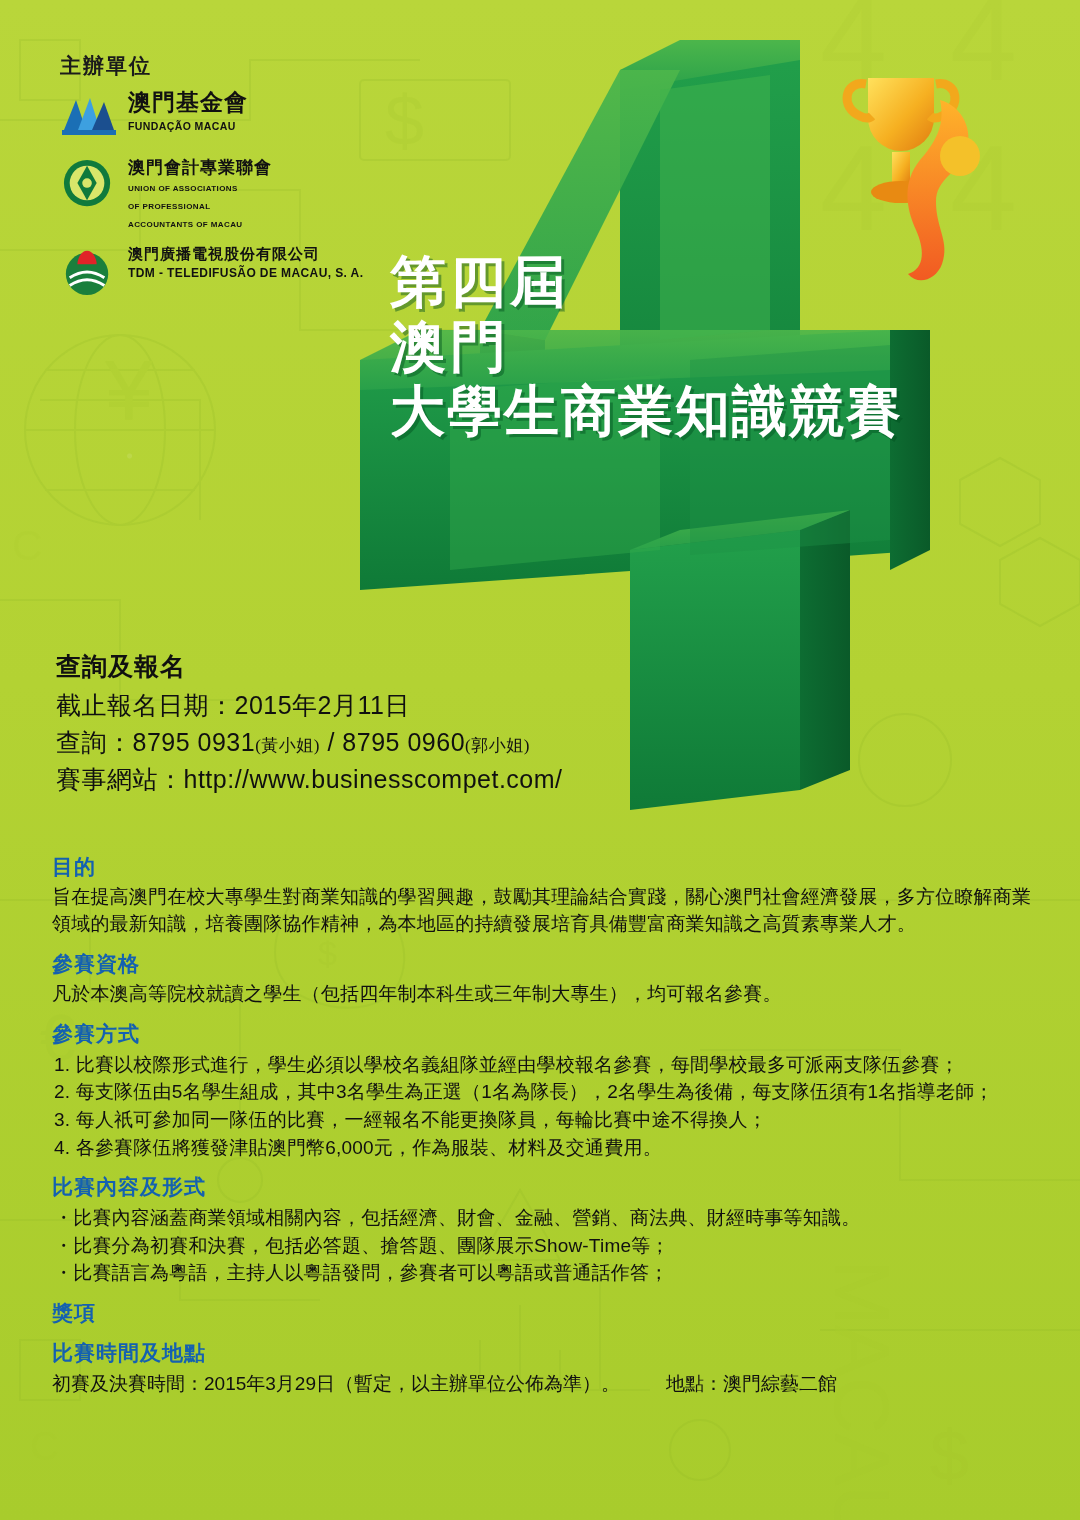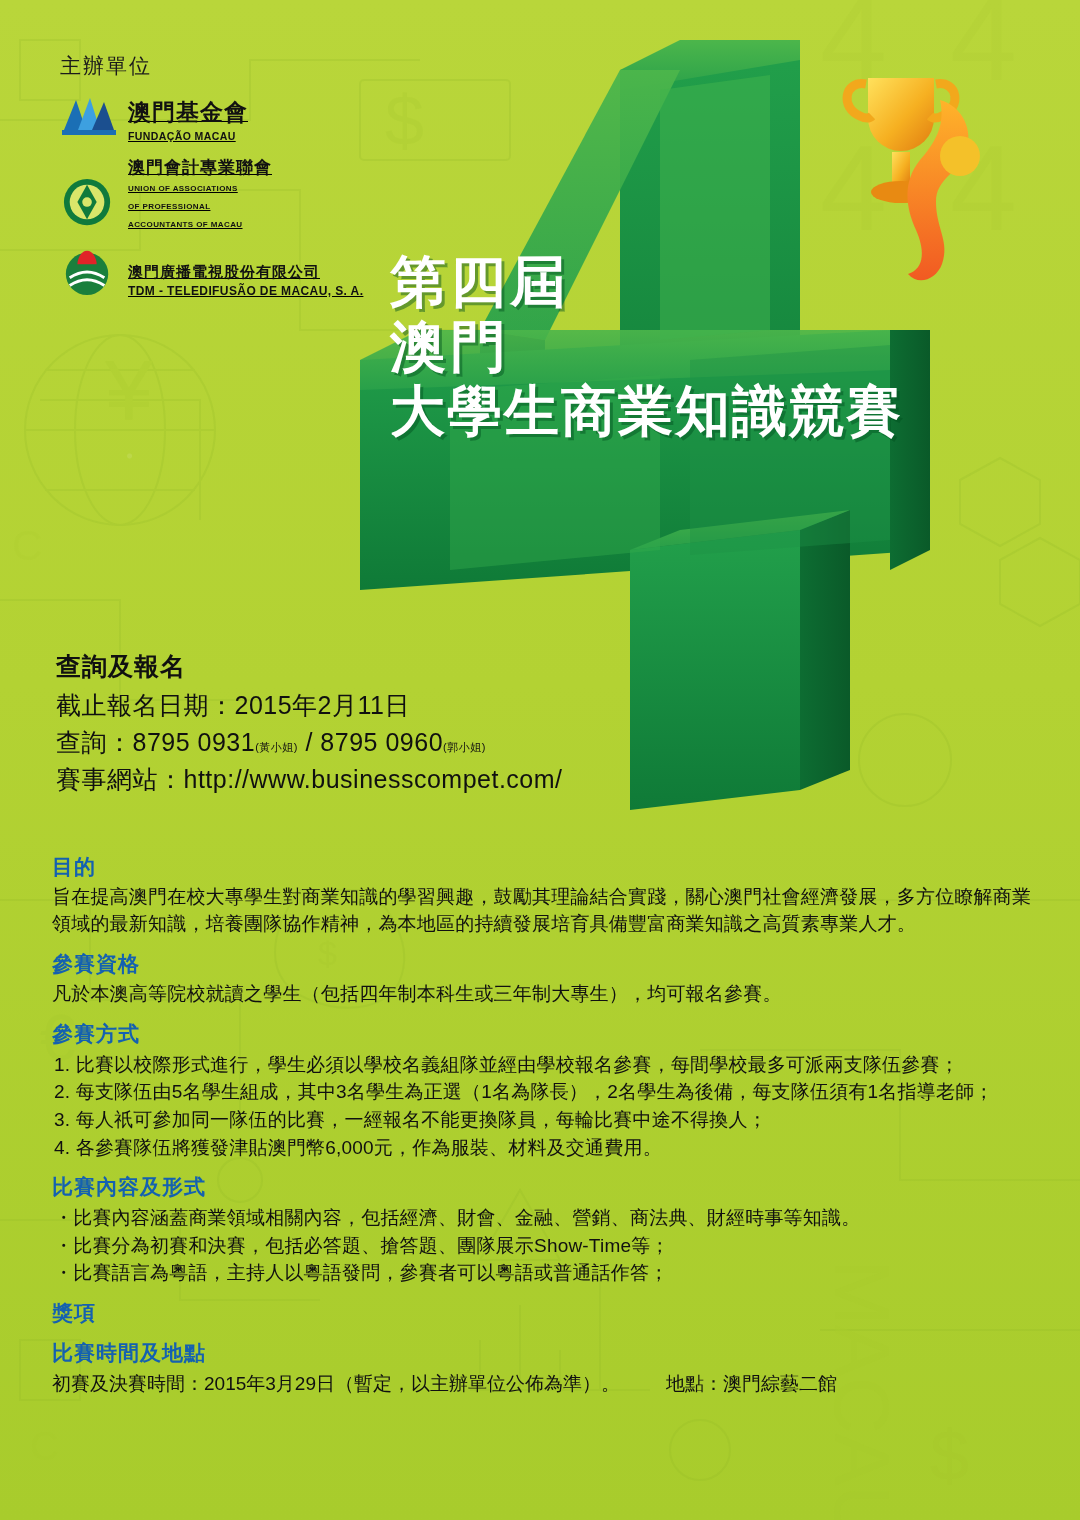--- a/index.html
+++ b/index.html
@@ -16,23 +16,23 @@
       radial-gradient(circle at 12% 30%, rgba(255,255,255,0.10) 0 2px, transparent 3px),
       linear-gradient(180deg,#b9d63a 0%, #b3d233 45%, #a8cc2c 100%);
     overflow:hidden;
   }
   .bg-pattern svg{position:absolute;inset:0;width:1080px;height:1520px;opacity:.28;}
   
   .organizers{
     position:absolute;left:60px;top:52px;width:420px;z-index:6;
   }
   .org-title{
-    font-size:21px;font-weight:normal;color:#1b1b1b;letter-spacing:2px;margin-bottom:10px;
-  }
-  .org-row{display:flex;align-items:flex-end;margin-bottom:14px;text-decoration:underline;}
+    font-size:21px;font-weight:bold;color:#1b1b1b;letter-spacing:2px;margin-bottom:10px;
+  }
+  .org-row{display:flex;align-items:flex-start;margin-bottom:14px;}
   .org-mark{width:58px;height:54px;margin-right:10px;flex:0 0 auto;position:relative;}
   .org-text{line-height:1.12;}
   .org-cn{font-size:23px;font-weight:bold;color:#111;letter-spacing:1px;}
   .org-cn.small{font-size:15px;}
   .org-cn.med{font-size:17px;}
   .org-en{font-size:10.5px;color:#111;letter-spacing:.4px;font-weight:bold;}
   .org-en.tiny{font-size:8px;line-height:1.25;}
   .org-en.m{font-size:12px;}
 
   
@@ -48,21 +48,21 @@
     line-height:1.16;
   }
   .poster-title .l1{font-size:56px;letter-spacing:4px;}
   .poster-title .l2{font-size:56px;letter-spacing:4px;}
   .poster-title .l3{font-size:55px;letter-spacing:2px;white-space:nowrap;}
 
   
   .contact{position:absolute;left:56px;top:650px;z-index:6;color:#101010;}
   .contact .head{font-size:25px;font-weight:bold;margin-bottom:6px;letter-spacing:1px;}
   .contact .line{font-size:25px;margin-bottom:4px;letter-spacing:.5px;}
-  .contact .line .sm{font-size:11px;}
+  .contact .line .sm{font-size:17px;font-family:Liberation Serif, serif;}
 
   
   .content{position:absolute;left:52px;top:845px;width:990px;z-index:6;color:#101010;}
   .sec-head{
     color:#1461b0;font-size:21px;font-weight:bold;margin:12px 0 3px;letter-spacing:1px;
   }
   .sec-head:first-child{margin-top:8px;}
   .para{font-size:19px;line-height:1.42;letter-spacing:.2px;}
   ol.rules,ul.bullets,ul.awards{margin:0;padding:0;list-style:none;}
   ol.rules li,ul.bullets li,ul.awards li{

